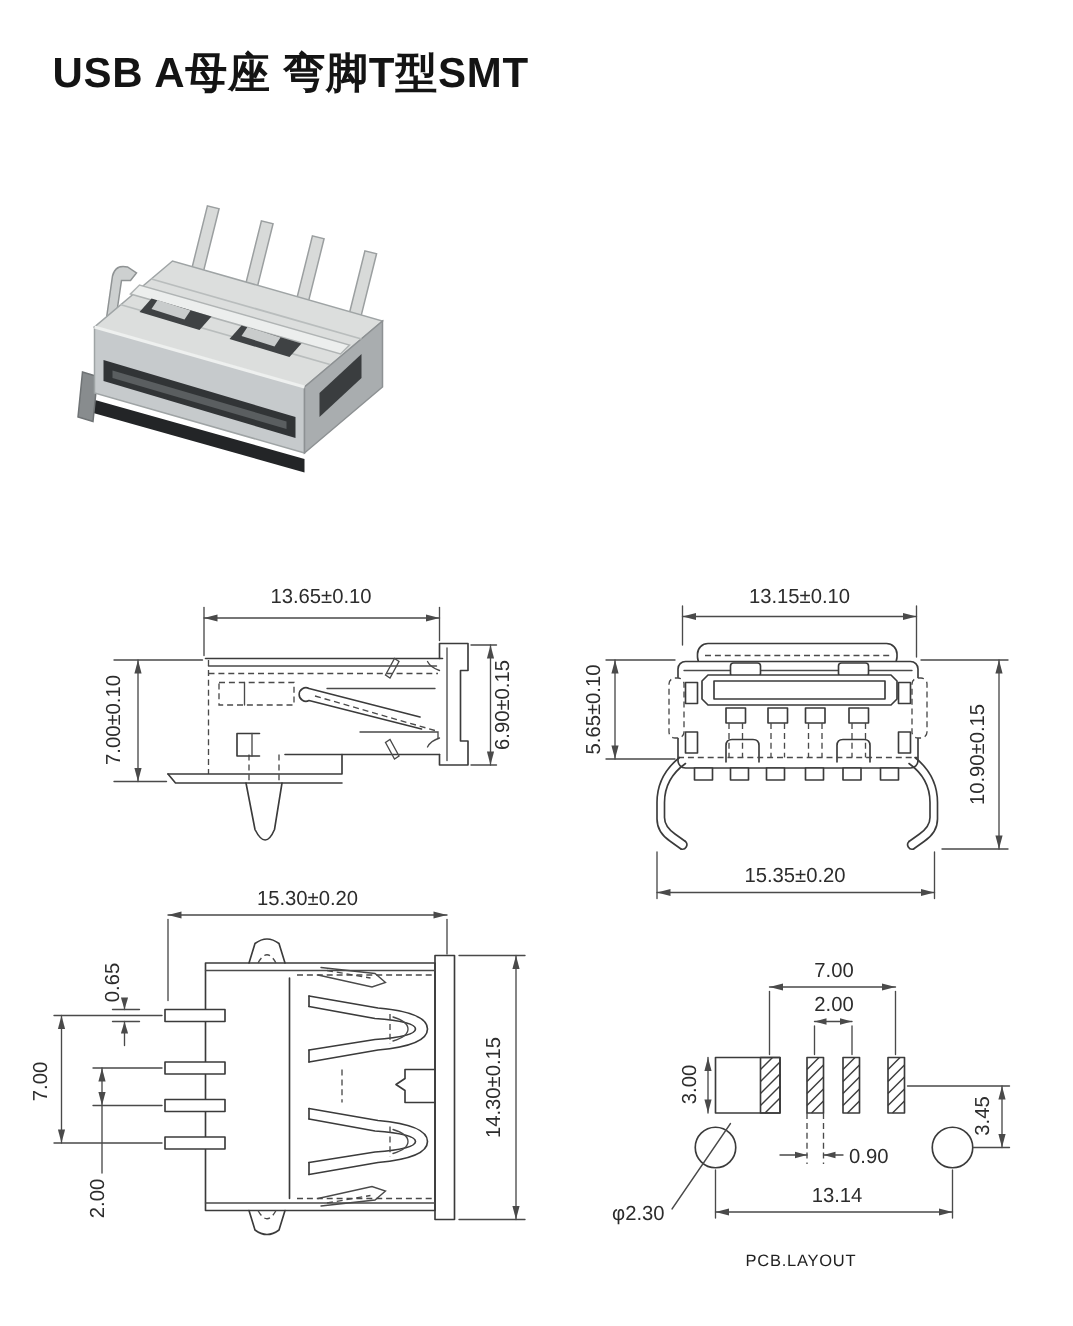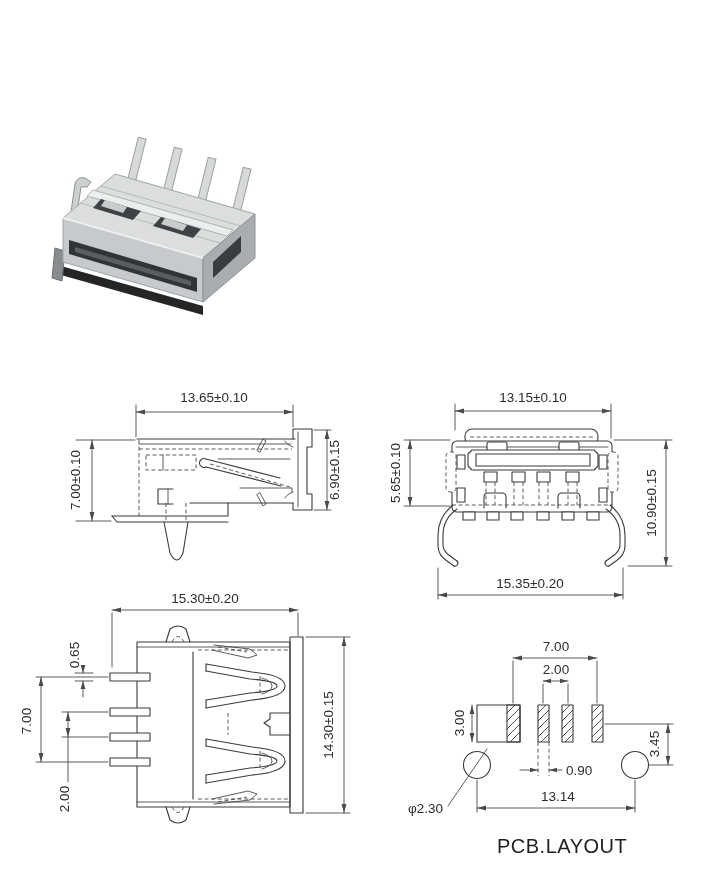--- a/index.html
+++ b/index.html
@@ -10,28 +10,29 @@
   .drawing{position:absolute;}
   
   .ln{stroke:#3b3b3b;stroke-width:1.1;fill:none;stroke-linecap:round;stroke-linejoin:round;}
   .lnw{stroke:#3b3b3b;stroke-width:1.1;fill:#ffffff;stroke-linejoin:round;}
   .thin{stroke:#4a4a4a;stroke-width:0.9;fill:none;stroke-linecap:round;}
   .dash{stroke:#4a4a4a;stroke-width:0.9;fill:none;stroke-dasharray:4 2.6;}
   .dashw{stroke:#4a4a4a;stroke-width:0.9;fill:#ffffff;stroke-dasharray:4 2.6;}
   .arr{fill:#4a4a4a;stroke:none;}
   .dimtxt{font-family:"Liberation Sans",sans-serif;font-size:13.5px;fill:#2c2c2c;}
   .hatch{stroke:#3b3b3b;stroke-width:0.9;}
-  #pcb-caption{position:absolute;left:497px;top:835px;font-size:20px;color:#1f1f1f;
+  #pcb-caption{position:absolute;left:497px;top:835px;font-size:11px;color:#1f1f1f;
                letter-spacing:0.5px;}
 </style>
 </head>
 <body>
 
 <div id="page">
 
+  <div id="title">USB A母座 弯脚T型SMT</div>
 
   <svg class="drawing" style="left:35px;top:100px" width="245" height="240" viewBox="0 0 245 240">
 
     <g>
       <g transform="rotate(14 97 79)">
           <rect x="93" y="37" width="8" height="44" fill="#d8dad9" stroke="#9b9fa0"></rect>
         </g>
       <g transform="rotate(14 133 89)">
           <rect x="129" y="47" width="8" height="44" fill="#d8dad9" stroke="#9b9fa0"></rect>
         </g>

